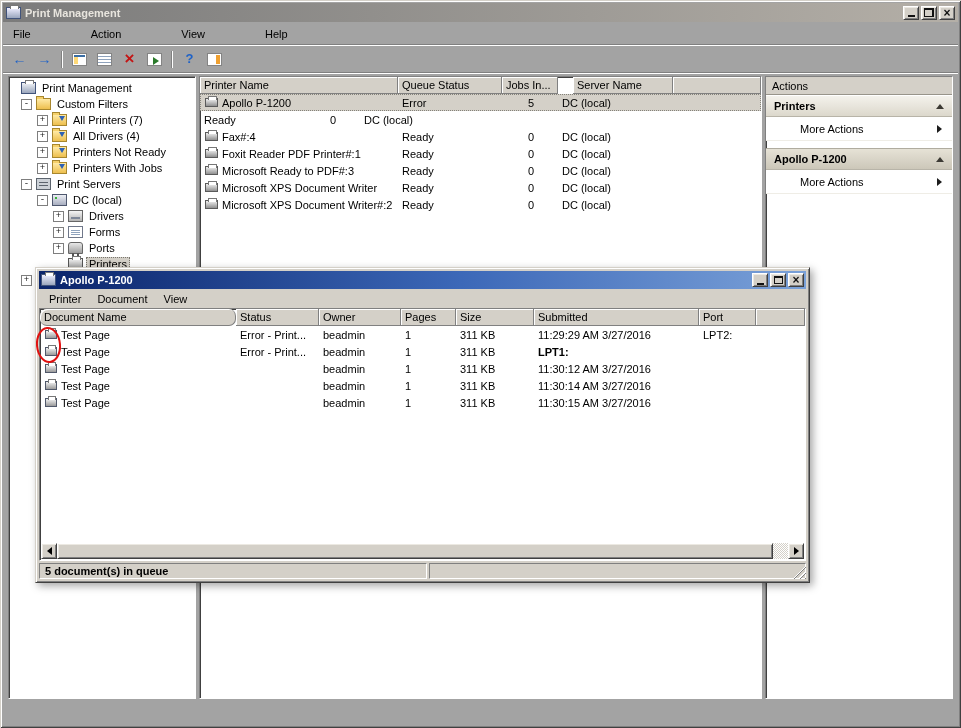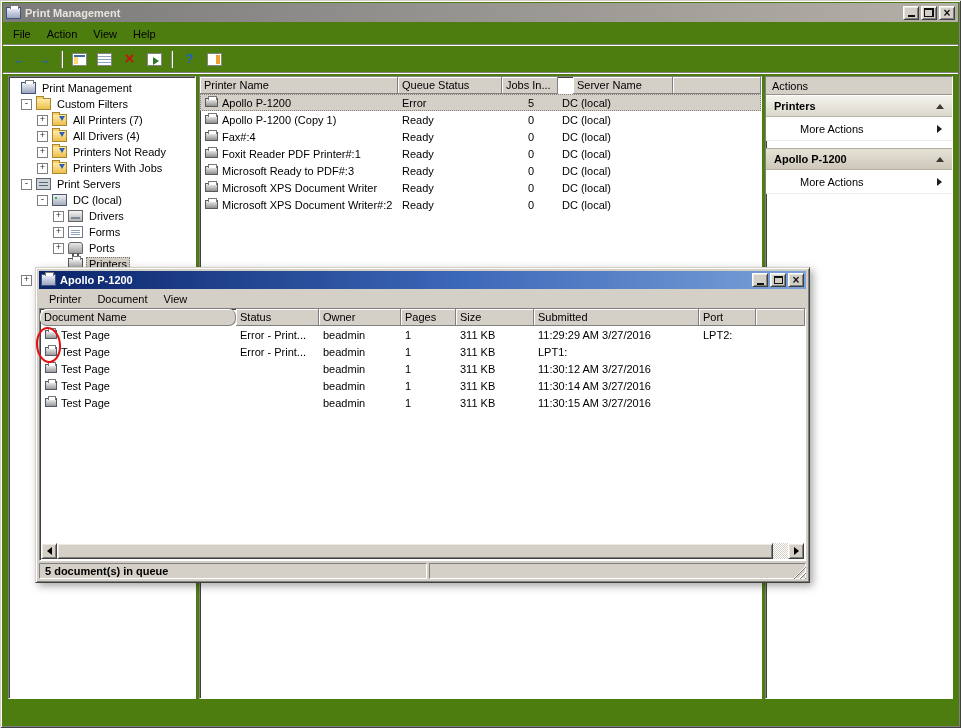--- a/index.html
+++ b/index.html
@@ -1,19 +1,19 @@
 <!DOCTYPE html>
 <html><head>
 <meta charset="utf-8">
 <style>
   *{box-sizing:border-box;margin:0;padding:0;}
   html,body{width:961px;height:728px;overflow:hidden;}
   body{font-family:"Liberation Sans",sans-serif;font-size:11px;color:#000;}
 
-  #screen{position:relative;width:961px;height:728px;background:#4d7c0f;
+  #screen{position:relative;width:961px;height:728px;background:#a3a3a3;
     box-shadow:inset 1px 1px 0 #d4d0c8, inset -1px -1px 0 #404040,
                inset 2px 2px 0 #fff, inset -2px -2px 0 #808080;}
 
   
   .raised{background:#d4d0c8;border:1px solid;border-color:#fff #404040 #404040 #fff;
           box-shadow:inset 1px 1px 0 #ece9e2, inset -1px -1px 0 #808080;}
   .pane{position:absolute;top:76px;bottom:29px;background:#fff;overflow:hidden;
         border:1px solid;border-color:#808080 #fff #fff #808080;
         box-shadow:inset 1px 1px 0 #404040;}
 
@@ -30,21 +30,21 @@
   .cbtn{width:16px;height:14px;display:flex;align-items:center;justify-content:center;cursor:default;}
   .g-minimize{width:7px;height:2px;background:#111;margin-top:7px;}
   .g-maximize{width:9px;height:8px;border:1px solid #111;border-top-width:2px;}
   .g-restore{position:relative;width:10px;height:9px;}
   .g-restore::before{content:"";position:absolute;right:0;top:0;width:7px;height:6px;border:1px solid #111;border-top-width:2px;}
   .g-restore::after{content:"";position:absolute;left:0;bottom:0;width:7px;height:6px;border:1px solid #111;border-top-width:2px;background:#d4d0c8;}
   .g-close{font:bold 12px/12px "Liberation Sans",sans-serif;color:#111;}
 
   
   .menubar{position:absolute;left:3px;top:24px;right:3px;height:21px;display:flex;
-           align-items:center;padding:0 2px;border-bottom:1px solid #808080;box-shadow:0 1px 0 #fff;}
+           align-items:center;padding:0 2px;border-bottom:1px solid #808080;box-shadow:0 1px 0 #fff;gap:44px;}
   .menu-item{padding:3px 8px;}
   .toolbar{position:absolute;left:3px;top:46px;right:3px;height:27px;display:flex;
            align-items:center;padding:0 5px;border-bottom:1px solid #808080;box-shadow:0 1px 0 #fff;gap:2px;}
   .tbtn{width:23px;height:22px;display:flex;align-items:center;justify-content:center;}
   .tb-sep{width:2px;height:17px;border-left:1px solid #808080;border-right:1px solid #fff;margin:0 3px;}
   .ticn{display:flex;align-items:center;justify-content:center;font:bold 14px/14px "Liberation Sans",sans-serif;}
   .ticn.back-icon::before{content:"\2190";color:#1e62c8;}
   .ticn.forward-icon::before{content:"\2192";color:#1e62c8;}
   .ticn.delete-icon::before{content:"\00D7";color:#c41414;font-size:17px;}
   .ticn.help-icon::before{content:"?";color:#1e62c8;font-size:13px;}
@@ -293,24 +293,20 @@
         <div class="lrow selected" style="background: rgb(212, 208, 200);">
           <div class="lcell" style="width: 198px;">
             <span class="picon"></span>
             <span>Apollo P-1200</span>
           </div>
           <div class="lcell" style="width: 104px; padding-left: 4px;">Error</div>
           <div class="lcell" style="width: 56px; padding-left: 26px;">5</div>
           <div class="lcell" style="width: 100px; padding-left: 4px;">DC (local)</div>
         </div>
         <div class="lrow">
-          <div class="lcell" style="width: 198px;">
-            <span class="picon"></span>
-            <span>Apollo P-1200 (Copy 1)</span>
-          </div>
           <div class="lcell" style="width: 104px; padding-left: 4px;">Ready</div>
           <div class="lcell" style="width: 56px; padding-left: 26px;">0</div>
           <div class="lcell" style="width: 100px; padding-left: 4px;">DC (local)</div>
         </div>
         <div class="lrow">
           <div class="lcell" style="width: 198px;">
             <span class="picon"></span>
             <span>Fax#:4</span>
           </div>
           <div class="lcell" style="width: 104px; padding-left: 4px;">Ready</div>
@@ -425,21 +421,21 @@
           </div>
           <div class="lrow">
             <div class="lcell" style="width: 196px;">
               <span class="dicon"></span>
               <span>Test Page</span>
             </div>
             <div class="lcell" style="width: 83px;">Error - Print...</div>
             <div class="lcell" style="width: 82px;">beadmin</div>
             <div class="lcell" style="width: 55px;">1</div>
             <div class="lcell" style="width: 78px;">311 KB</div>
-            <div class="lcell" style="width: 57px;">LPT1:</div>
+            <div class="lcell" style="width: 57px; font-weight: bold;">LPT1:</div>
           </div>
           <div class="lrow">
             <div class="lcell" style="width: 196px;">
               <span class="dicon"></span>
               <span>Test Page</span>
             </div>
             <div class="lcell" style="width: 83px;"></div>
             <div class="lcell" style="width: 82px;">beadmin</div>
             <div class="lcell" style="width: 55px;">1</div>
             <div class="lcell" style="width: 78px;">311 KB</div>

